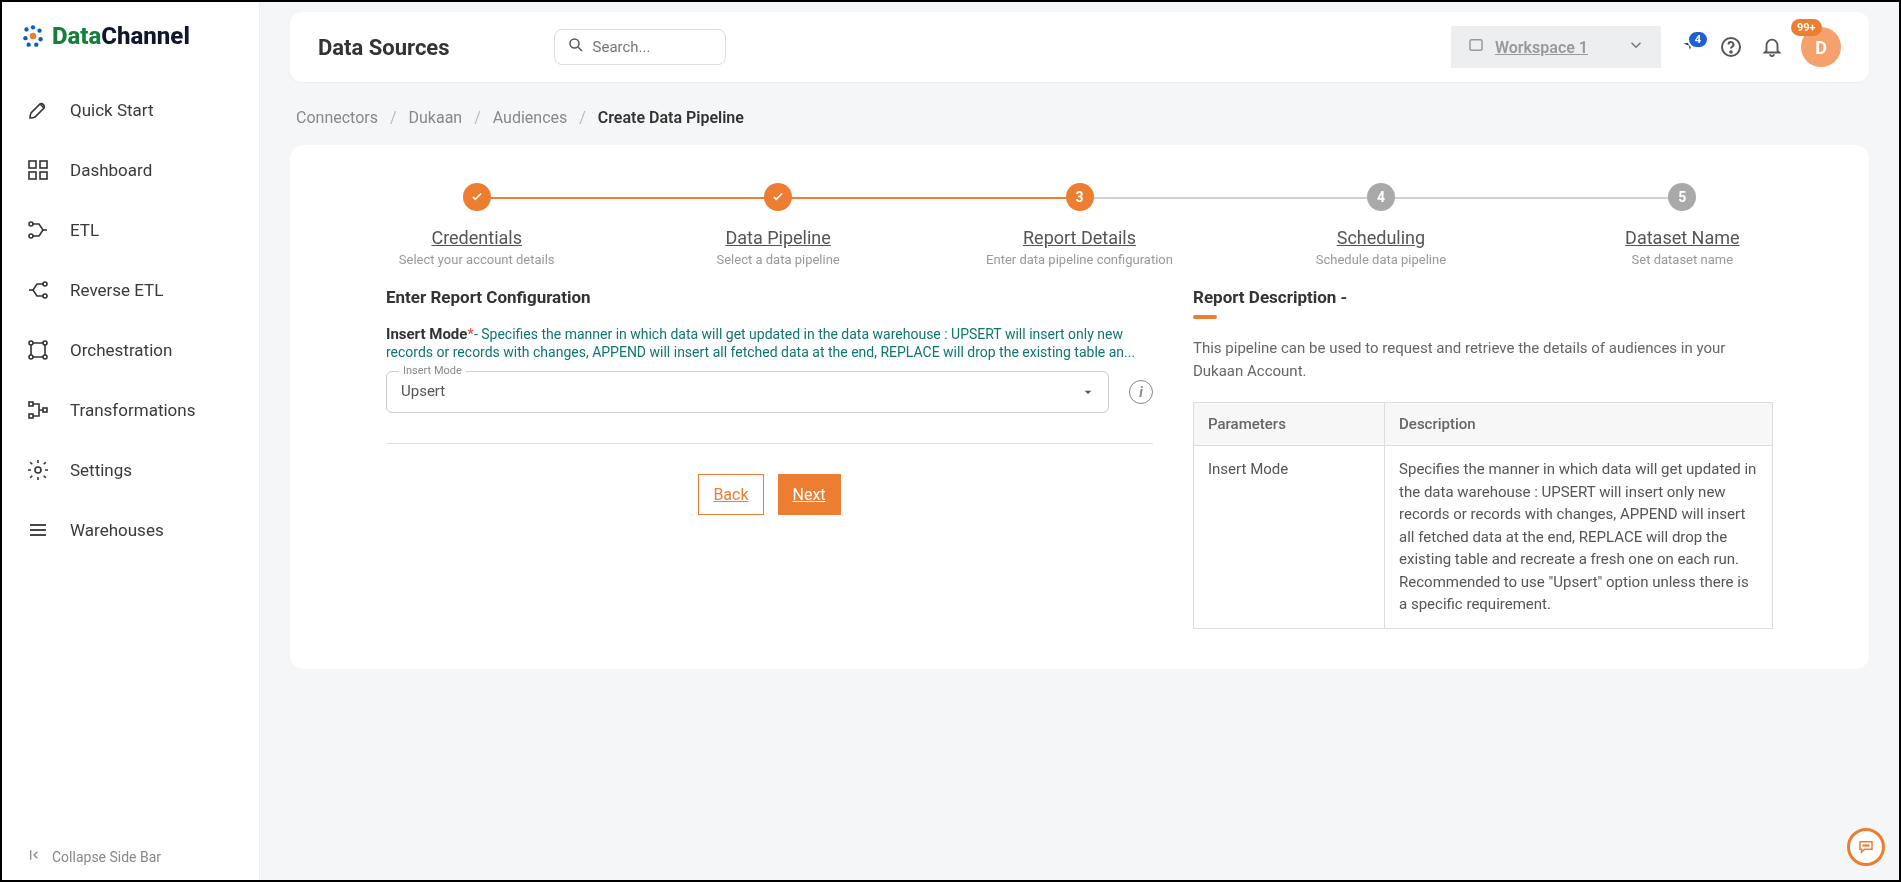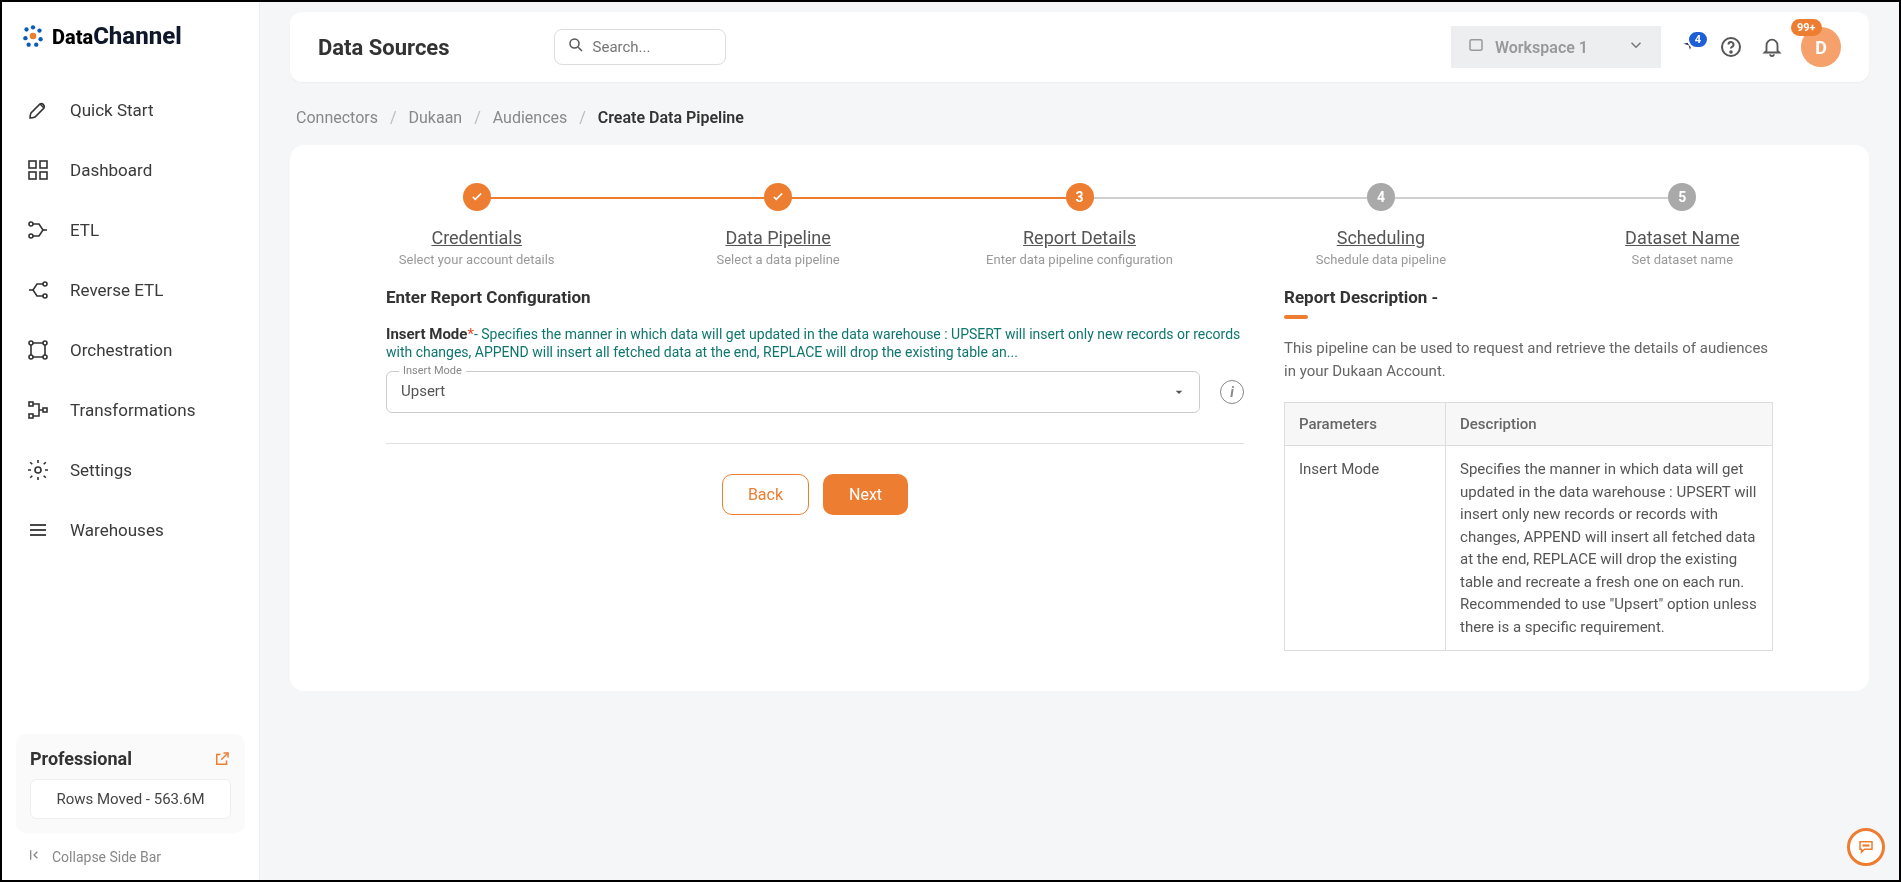--- a/index.html
+++ b/index.html
@@ -2,39 +2,39 @@
 <html><head>
 <meta charset="utf-8">
 <style>
   * { box-sizing: border-box; margin: 0; padding: 0; font-family: -apple-system, BlinkMacSystemFont, 'Segoe UI', Roboto, sans-serif; }
   body { background: #fff; color: #333; }
   .app { display: flex; width: 1901px; height: 882px; border: 2px solid #000; }
 
   
   .sidebar { width: 258px; background: #fff; display: flex; flex-direction: column; border-right: 1px solid #eee; }
   .logo-area { padding: 20px 18px 30px 18px; display:flex; align-items:center; gap:6px; }
-  .logo-data { color:#000000; font-weight:800; font-size:20px; }
+  .logo-data { color:#15803d; font-weight:800; font-size:24px; }
   .logo-channel { color:#0f172a; font-weight:800; font-size:24px; }
   .nav { flex: 1; }
   .nav-item { display:flex; align-items:center; gap:20px; padding:18px 24px; cursor:pointer; color:#3a3a3a; font-size:17px; }
   .nav-icon { width:24px; height:24px; flex-shrink:0; color:#333; }
   .plan-box { margin:14px 14px 0 14px; background:#fafafa; border-radius:10px; padding:14px 14px 0 14px; }
   .plan-title { display:flex; justify-content:space-between; align-items:center; font-weight:700; margin-bottom:10px; font-size:18px;}
   .plan-icon { color:#ed7d31; width:18px; height:18px; }
   .rows-moved { background:#fff; border:1px solid #eee; border-radius:6px; padding:10px; text-align:center; color:#444; font-size:15px; margin-bottom:14px;}
   .collapse-bar { display:flex; align-items:center; gap:10px; color:#888; font-size:14px; padding:14px 24px; cursor:pointer; }
 
   
   .main { flex:1; background:#f5f6f7; display:flex; flex-direction:column; padding:10px 30px 20px 30px; position:relative; }
   .topbar { background:#fff; border-radius:12px; padding:14px 28px; display:flex; align-items:center; gap:20px; box-shadow:0 1px 2px rgba(0,0,0,0.04); }
   .top-title { font-weight:700; font-size:22px; color:#333; }
   .search-wrap { margin-left:84px; border:1px solid #ddd; border-radius:8px; display:flex; align-items:center; padding:6px 12px; width:172px; }
   .search-wrap input { border:0; outline:0; font-size:15px; color:#888; width:100%; }
   .top-right { margin-left:auto; display:flex; align-items:center; gap:18px; }
-  .workspace-dd { background:#eceef0; border-radius:0; padding:10px 16px; display:flex; align-items:center; gap:10px; min-width:210px; color:#999; filter:blur(0.4px);}
+  .workspace-dd { background:#eceef0; border-radius:0; padding:10px 16px; display:flex; align-items:center; gap:10px; min-width:210px; color:#999; filter:blur(0.4px);text-decoration:underline;}
   .ws-chevron { margin-left:auto; }
   .icon-btn { position:relative; cursor:pointer; display:flex; align-items:center; color:#555;}
   .badge-blue { position:absolute; top:-6px; right:-8px; background:#1d5fd6; color:#fff; font-size:11px; font-weight:700; padding:1px 6px; border-radius:10px; border:2px solid #fff;}
   .badge-orange { background:#ed7d31; color:#fff; font-size:11px; font-weight:700; padding:2px 6px; border-radius:10px; position:absolute; top:-8px; left:-10px;}
   .avatar { width:40px; height:40px; border-radius:50%; background:#f6a06b; display:flex; align-items:center; justify-content:center; color:#fff; font-weight:700; font-size:18px;}
 
   .breadcrumb { padding:26px 6px 18px 6px; color:#888; font-size:16px; }
   .breadcrumb .sep { margin:0 8px; color:#bbb; }
   .breadcrumb .current { color:#333; font-weight:600;text-align:center; }
 
@@ -49,39 +49,39 @@
   .step-line { position:absolute; top:14px; left:50%; width:100%; height:2px; z-index:1;}
   .step:last-child .step-line { display:none; }
   .step.done .step-line, .step.active-to .step-line { background:#ed7d31; }
   .step.pending-line .step-line { background:#d0d0d0; }
   .step-title { margin-top:16px; font-size:18px; color:#555;text-decoration:underline; }
   .step-sub { font-size:13px; color:#999; margin-top:4px; }
 
   
   .body-cols { display:flex; gap:40px; margin-top:10px; padding:0 60px;}
   .col-left { flex:1; }
-  .col-right { width:489px; }
+  .col-right { width:580px; }
 
   .section-title { font-weight:700; font-size:17px; margin-bottom:18px; color:#333; }
   .section-title.rep::after { content:""; display:block; width:24px; height:4px; background:#ed7d31; margin-top:8px; border-radius:2px;}
   .field-label { font-size:15px; }
   .field-label b { font-weight:700; }
   .field-label .req { color:#e04a2b; }
   .field-help { color:#0f766e; font-size:14px; }
   .select-row { display:flex; align-items:center; gap:20px; margin-top:10px; }
   .select-box { flex:1; border:1px solid #ccc; border-radius:6px; position:relative; height:42px; }
   .select-float { position:absolute; top:-8px; left:12px; background:#fff; padding:0 4px; font-size:11px; color:#888; }
   .select-val { padding:10px 14px; font-size:15px; color:#555; }
   .select-caret { position:absolute; right:12px; top:12px; color:#555; }
   .info-icon { width:24px; height:24px; border:1.5px solid #888; border-radius:50%; display:flex; align-items:center; justify-content:center; color:#888; font-size:14px; font-style:italic; font-weight:700; cursor:pointer;}
 
   .divider { height:1px; background:#e0e0e0; margin:30px 0; }
 
   .nav-btns { display:flex; justify-content:center; gap:14px; }
-  .btn { padding:10px 25px; border-radius:10px; font-size:16px; cursor:pointer; border:1px solid transparent;}
+  .btn { padding:10px 14px; border-radius:0; font-size:16px; cursor:pointer; border:1px solid transparent;text-decoration:underline;}
   .btn-outline { background:#fff; border-color:#ed7d31; color:#ed7d31; }
   .btn-primary { background:#ed7d31; color:#fff; }
 
   .rep-desc { color:#666; font-size:15px; margin-bottom:20px; line-height:1.5;}
   table.params { width:100%; border:1px solid #ddd; border-collapse:collapse; font-size:15px; }
   table.params th { text-align:left; background:#f7f7f7; color:#666; font-weight:500; padding:12px 14px; border:1px solid #ddd;}
   table.params td { padding:12px 14px; border:1px solid #ddd; vertical-align:top; color:#555; line-height:1.5;}
 
   .chat-bubble { position:absolute; bottom:14px; right:14px; width:38px; height:38px; border-radius:50%; border:3px solid #ed7d31; display:flex; align-items:center; justify-content:center; cursor:pointer; background:#fff;}
   .chat-bubble svg { color:#ed7d31; }
@@ -174,31 +174,20 @@
       </div>
       <div class="nav-item">
         <span class="nav-icon"><svg viewBox="0 0 24 24" fill="none" stroke="currentColor" stroke-width="1.8">
               <line x1="4" y1="7" x2="20" y2="7"></line>
               <line x1="4" y1="12" x2="20" y2="12"></line>
               <line x1="4" y1="17" x2="20" y2="17"></line>
             </svg></span>
         <span>Warehouses</span>
       </div>
     </nav>
-    <div class="plan-box">
-      <div class="plan-title">
-        <span>Professional</span>
-        <span class="plan-icon"><svg viewBox="0 0 24 24" width="18" height="18" fill="none" stroke="currentColor" stroke-width="2">
-              <path d="M14 4h6v6"></path>
-              <path d="M20 4l-9 9"></path>
-              <path d="M18 14v5H5V6h5"></path>
-            </svg></span>
-      </div>
-      <div class="rows-moved">Rows Moved - 563.6M</div>
-    </div>
     <div class="collapse-bar">
       <span><svg viewBox="0 0 24 24" width="16" height="16" fill="none" stroke="currentColor" stroke-width="2">
             <path d="M7 5v14"></path>
             <path d="M17 7l-5 5 5 5"></path>
           </svg></span>
       <span>Collapse Side Bar</span>
     </div>
   </aside>
 
   <main class="main">

